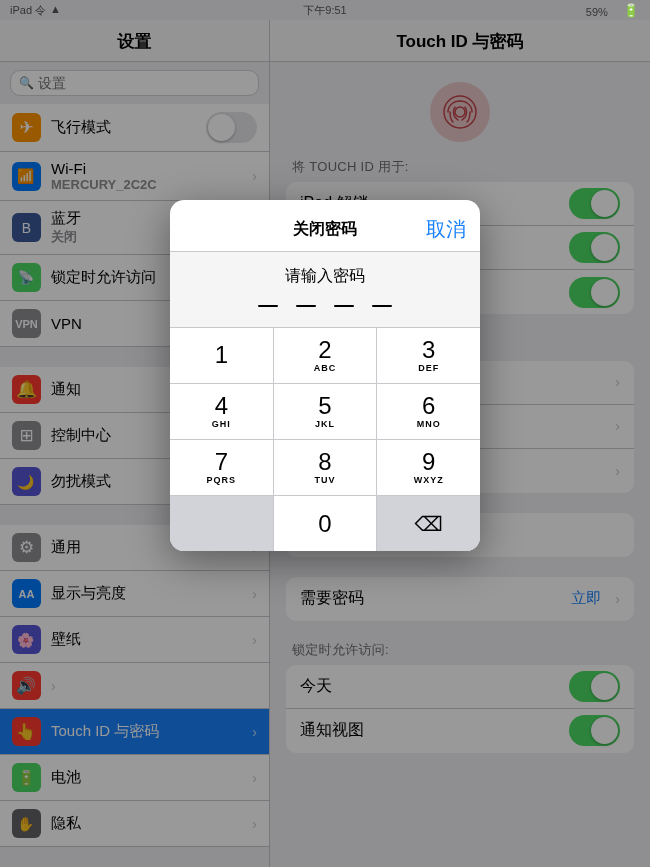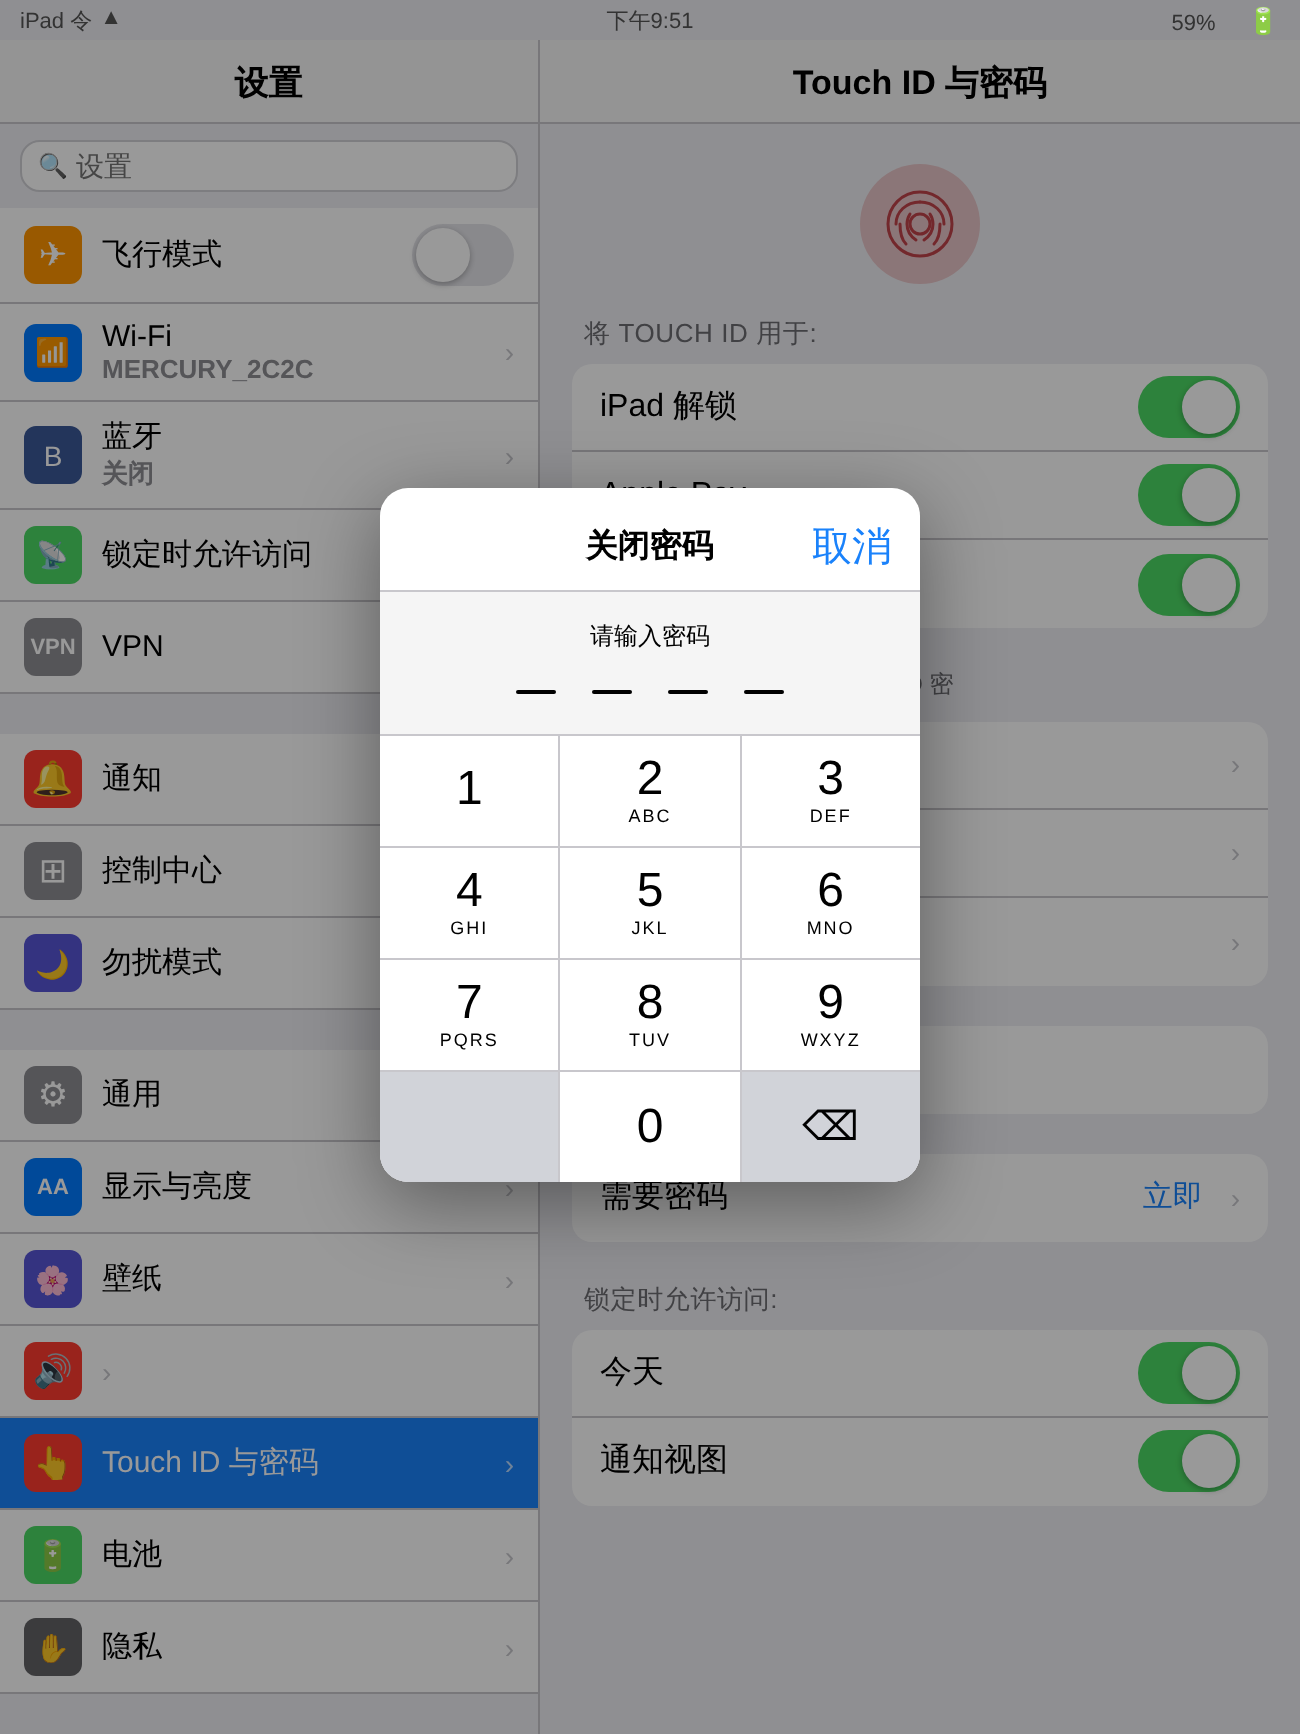--- a/index.html
+++ b/index.html
@@ -245,27 +245,26 @@
       top: 0; left: 0; right: 0; bottom: 0;
       background: rgba(0,0,0,0.4);
       z-index: 50;
     }
 
     .passcode-dialog {
       position: absolute;
       top: 200px;
       left: 50%;
       transform: translateX(-50%);
-      width: 270px;
+      width: 310px;
       background: #fff;
       border-radius: 14px;
       overflow: hidden;
       z-index: 60;
       box-shadow: 0 10px 40px rgba(0,0,0,0.4);
-      margin-top: 44px;
     }
 
     .dialog-header {
       padding: 16px 14px 8px;
       display: flex;
       align-items: center;
       justify-content: space-between;
       border-bottom: 1px solid #c8c7cc;
     }
     .dialog-title {
@@ -277,21 +276,21 @@
     }
     .dialog-cancel {
       font-size: 20px;
       color: #1a82fb;
       cursor: pointer;
     }
     .dialog-spacer { width: 40px; }
 
     .dialog-subtitle {
       text-align: center;
-      font-size: 12px;
+      font-size: 16px;
       color: #000;
       padding: 14px 0 6px;
     }
 
     .passcode-dots {
       display: flex;
       justify-content: center;
       gap: 18px;
       padding: 12px 0 20px;
     }
@@ -332,20 +331,21 @@
       font-size: 24px;
       font-weight: 300;
       color: #000;
       line-height: 1;
     }
     .key-letters {
       font-size: 9px;
       color: #000;
       letter-spacing: 1px;
       margin-top: 1px;
+      font-weight: bold;
     }
     .key-delete-icon {
       font-size: 20px;
       color: #000;
     }
 
     
     .icon-orange { background: #ff9500; }
     .icon-blue { background: #007aff; }
     .icon-darkblue { background: #1a52ff; }

